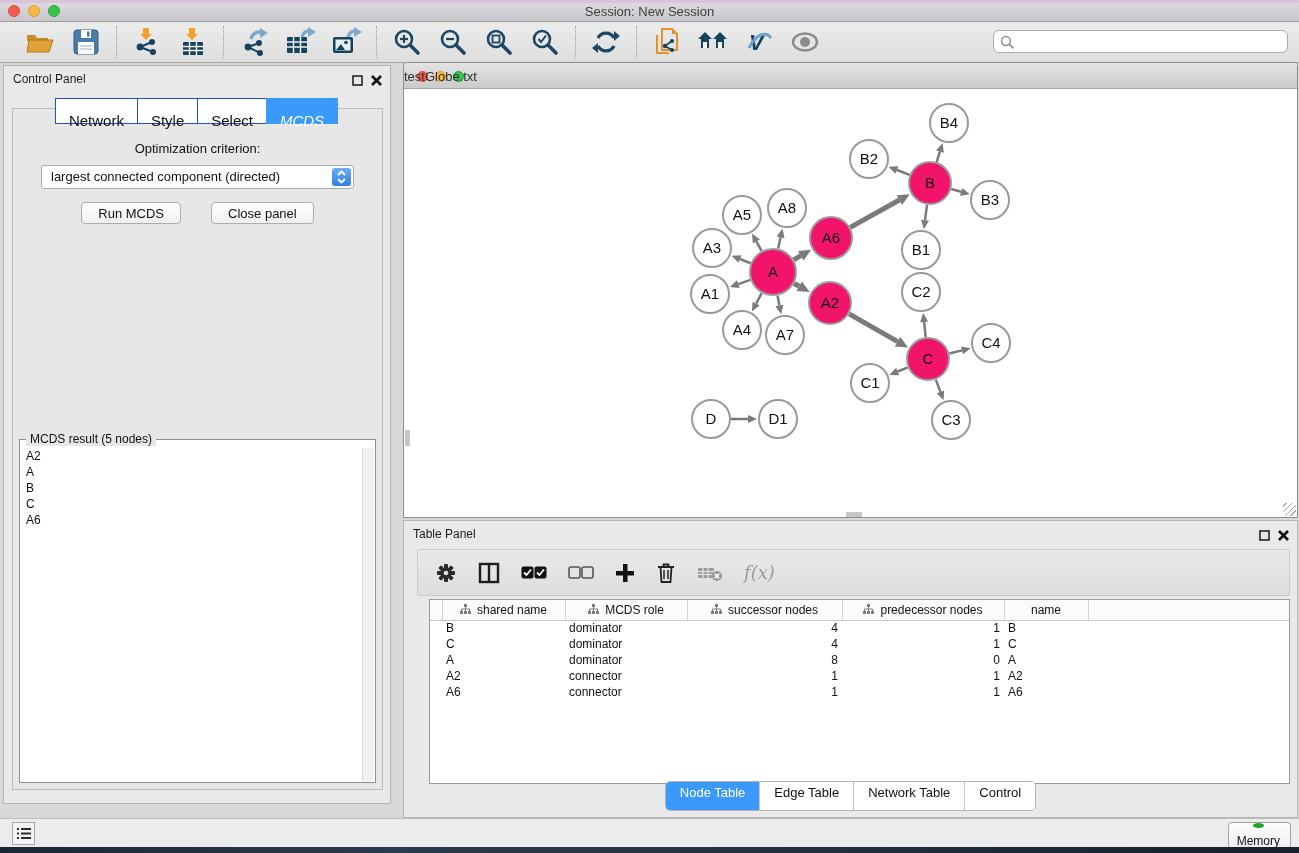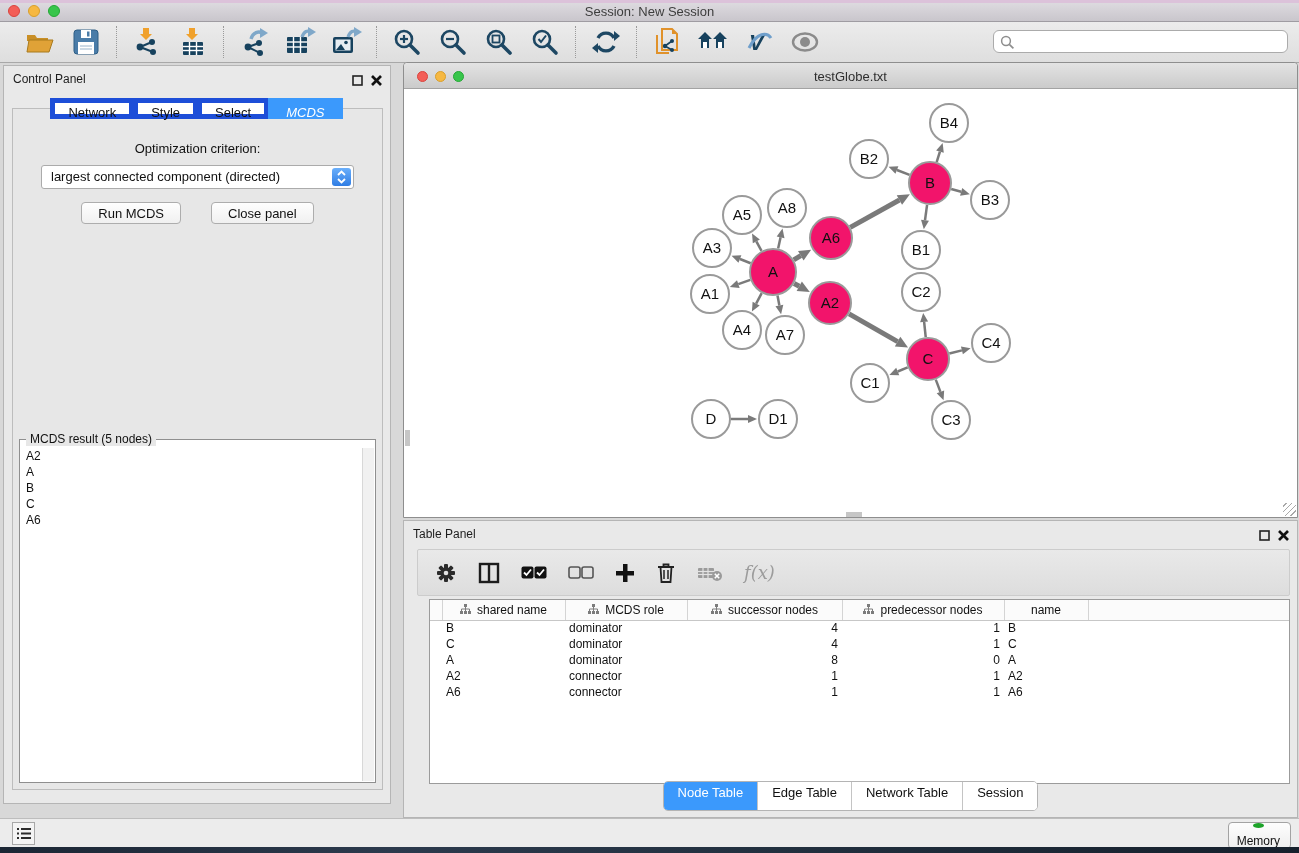--- a/index.html
+++ b/index.html
@@ -29,22 +29,22 @@
     padding-left:26px; font-size:13px; color:#333; outline:none; }
   .search-glyph { position:absolute; left:7px; top:5px; }
 
   
   .control-panel { position:absolute; left:3px; top:65px; width:388px; height:739px;
     background:#e9e9e9; border:1px solid #b5b5b5; }
   .panel-titlerow { position:relative; height:24px; }
   .panel-title { position:absolute; left:9px; top:6px; font-size:12px; color:#1d1d1d; }
   .panel-btns { position:absolute; right:8px; top:6px; display:flex; gap:8px; align-items:center; }
   .cp-tabs { position:absolute; left:0; right:0; top:32px; display:flex; justify-content:center; z-index:2; }
-  .cp-tab { height:21px; line-height:19px; padding:0 13px; font-size:13px; color:#111;
-    background:#fff; border:5px solid #1d4ed8; margin-left:-1px; cursor:default; }
+  .cp-tab { height:21px; line-height:19px; padding:12px 13px; font-size:15px; color:#111;
+    background:#fff; border:1px solid #1d4ed8; margin-left:-1px; cursor:default; }
   .cp-tab.active { background:#3b99fc; border-color:#3b99fc; color:#fff;font-style:italic; }
   .cp-content { position:absolute; left:8px; right:7px; top:42px; bottom:13px;
     background:#e7e7e7; border:1px solid #bdbdbd; }
   .opt-label { margin-top:32px; text-align:center; font-size:13px; color:#111; }
   .dropdown { position:relative; margin:9px auto 0; width:313px; height:24px; background:#fff;
     border:1px solid #ababab; border-radius:3px; font-size:13px; color:#111;
     line-height:22px; padding-left:9px; cursor:default; }
   .dd-stepper { position:absolute; right:2px; top:2px; width:19px; height:18px; border-radius:3px;
     background:linear-gradient(#6aaffb,#2f7de4); display:flex; flex-direction:column;
     align-items:center; justify-content:center; }
@@ -61,21 +61,21 @@
   .result-scroll { position:absolute; right:1px; top:8px; bottom:1px; width:12px;
     background:#f1f1f1; border-left:1px solid #d8d8d8; }
 
   
   .net-window { position:absolute; left:403px; top:62px; width:895px; height:456px;
     background:#fff; border:1px solid #8e8e8e; border-radius:4px 4px 0 0; }
   .net-titlebar { position:relative; height:26px; background:linear-gradient(#e3e3e3,#cbcbcb);
     border-bottom:1px solid #a3a3a3; border-radius:4px 4px 0 0; }
   .net-dots { position:absolute; left:13px; top:8px; display:flex; gap:7px; }
   .net-dot { width:11px; height:11px; border-radius:50%; }
-  .net-title { position:absolute; left:0; right:0; top:6px; text-align:center; font-size:13px; color:#2e2e2e; }
+  .net-title { position:absolute; left:0; right:0; top:6px; text-align:left; font-size:13px; color:#2e2e2e; }
   .net-canvas { position:absolute; left:1px; top:27px; width:891px; height:427px; background:#fff; }
   .net-grip { position:absolute; right:1px; bottom:1px; width:13px; height:13px;
     background:repeating-linear-gradient(135deg, transparent 0 2px, #a9a9a9 2px 3px, transparent 3px 4px); }
   .net-scroll-v { position:absolute; left:0px; top:340px; width:5px; height:16px; background:#c6c6c6; }
   .net-scroll-h { position:absolute; left:441px; bottom:0px; width:16px; height:5px; background:#c6c6c6; }
 
   
   .table-panel { position:absolute; left:403px; top:520px; width:895px; height:298px;
     background:#e9e9e9; border:1px solid #b5b5b5; }
   .tp-toolbar { position:absolute; left:13px; right:7px; top:28px; height:47px;
@@ -675,21 +675,21 @@
               <td></td>
             </tr>
           </tbody>
       </table>
     </div>
     <div class="tp-tabs">
       <div class="seg" id="tp-tabs-seg">
           <div class="tp-tab active">Node Table</div>
           <div class="tp-tab">Edge Table</div>
           <div class="tp-tab">Network Table</div>
-          <div class="tp-tab">Session</div>
+          <div class="tp-tab">Control</div>
         </div>
     </div>
   </div>
 
   <div class="statusbar">
     <div class="list-btn">
       <svg width="16" height="15">
         <g stroke="#2c2c2c" stroke-width="2">
             <line x1="5" y1="3" x2="15" y2="3"></line>
             <line x1="5" y1="7.5" x2="15" y2="7.5"></line>

